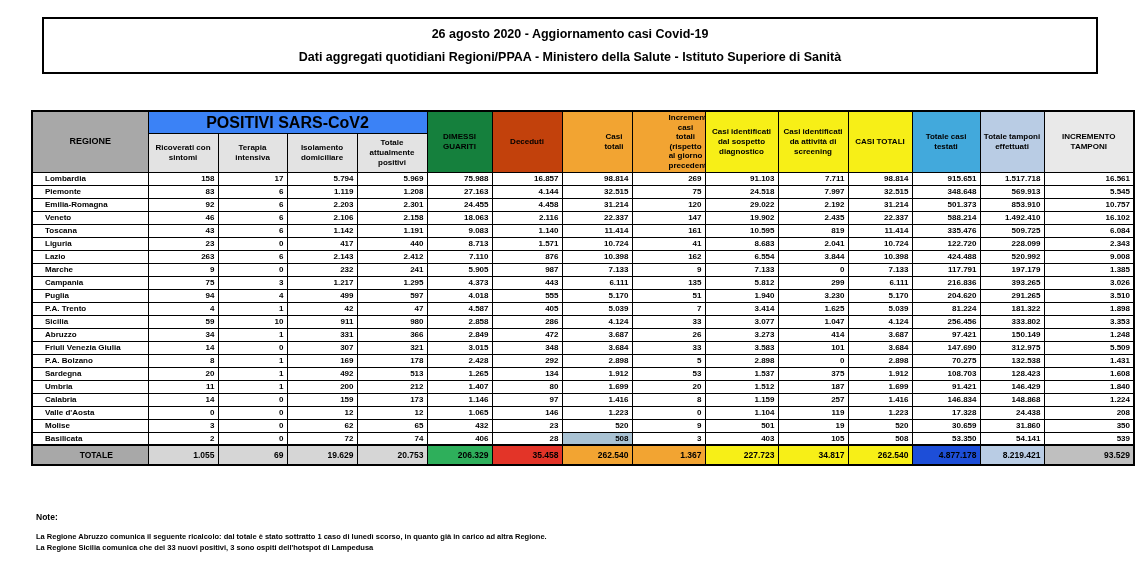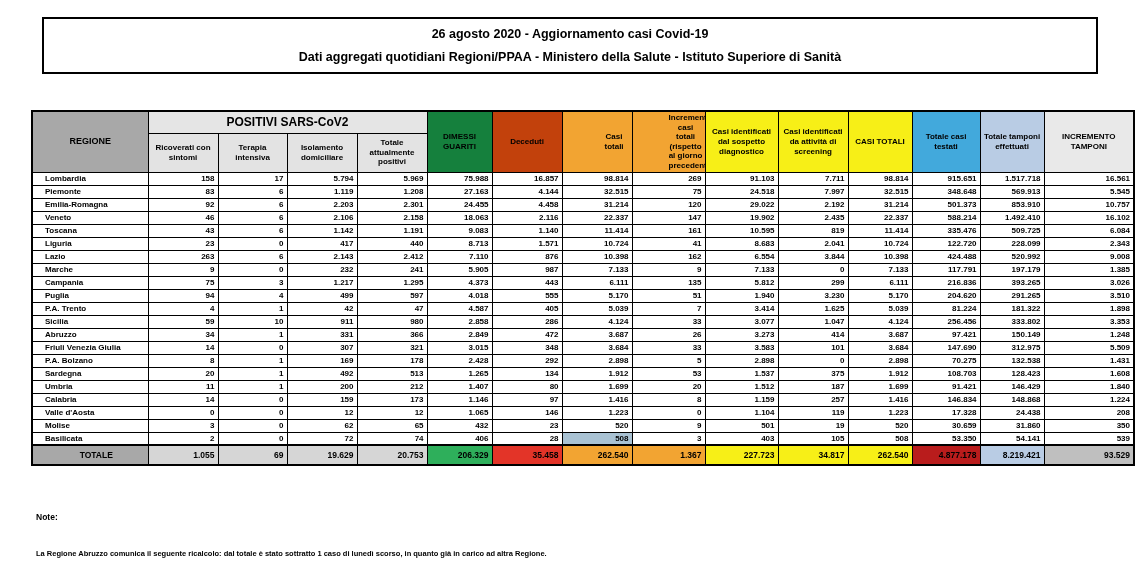--- a/index.html
+++ b/index.html
@@ -15,42 +15,42 @@
 
   
   table.covid { position:absolute; left:31px; top:110px; width:1103px;
                 border-collapse:collapse; table-layout:fixed; }
   table.covid th, table.covid td { border:1px solid #000; color:#000;
                 font-weight:bold; overflow:hidden; }
   table.covid { border:2px solid #000; }
 
   thead th { font-size:8px; line-height:1.2; text-align:center; vertical-align:middle;
              padding:1px 2px; background:#e3e3e3; }
-  th.group-pos { font-size:12px; height:22px; background:#e5e5e5; }
+  th.group-pos { font-size:16px; height:22px; background:#3b82f6; }
   th.regione-h { background:#a8a8a8; font-size:9px; }
   th.green  { background:#15803d; }
   th.red    { background:#c2410c; }
   th.orange { background:#f2a432;padding-left:36px; }
   th.yellow { background:#f7ef17; }
   th.blue   { background:#42a9dc; }
   th.lblue  { background:#b9cce4; }
   th.wgray  { background:#e9e9e9; }
 
   tbody td { font-size:8px; height:13px; background:#fff; }
   tbody td.region { text-align:left; padding-left:12px; }
   tbody td.num { text-align:right; padding-right:3px; }
 
   td.bl-thick, th.bl-thick { border-left:3px solid #000; }
 
   tr.totale td { height:20px; font-size:8.5px; border-top:2px solid #000; }
   tr.totale td.region { text-align:center; background:#a8a8a8; }
 
   
   .notes { position:absolute; left:36px; top:512px; width:1000px; }
-  .notes .note-label { font-size:8.5px; font-weight:bold; margin-bottom:26px; }
+  .notes .note-label { font-size:8.5px; font-weight:bold; margin-bottom:9px; }
   .notes .note-line { font-size:7.5px; font-weight:bold; line-height:1.5; }
 </style>
 </head>
 <body>
 
 <div class="page">
 
   <div class="title-box">
     <div class="t1">26 agosto 2020 - Aggiornamento casi Covid-19</div>
     <div class="t2">Dati aggregati quotidiani Regioni/PPAA - Ministero della Salute - Istituto Superiore di Sanità</div>
@@ -460,21 +460,21 @@
           <td class="num" style="background: rgb(214, 214, 214); padding-left: 35px;">69</td>
           <td class="num" style="background: rgb(214, 214, 214);">19.629</td>
           <td class="num" style="background: rgb(214, 214, 214);">20.753</td>
           <td class="num" style="background: rgb(46, 175, 91);">206.329</td>
           <td class="num" style="background: rgb(227, 52, 40);">35.458</td>
           <td class="num" style="background: rgb(242, 164, 50);">262.540</td>
           <td class="num" style="background: rgb(242, 164, 50);">1.367</td>
           <td class="num bl-thick" style="background: rgb(247, 239, 23);">227.723</td>
           <td class="num" style="background: rgb(247, 239, 23);">34.817</td>
           <td class="num" style="background: rgb(247, 239, 23);">262.540</td>
-          <td class="num bl-thick" style="background: #b91c1c; padding-left: 14px;">4.877.178</td>
+          <td class="num bl-thick" style="background: #1d4ed8; padding-left: 14px;">4.877.178</td>
           <td class="num" style="background: rgb(185, 204, 228);">8.219.421</td>
           <td class="num" style="background: rgb(191, 191, 191);">93.529</td>
         </tr>
       </tbody>
   </table>
 
   <div class="notes">
     <div class="note-label">Note:</div>
     <div class="note-line">La Regione Abruzzo comunica il seguente ricalcolo: dal totale è stato sottratto 1 caso di lunedì scorso, in quanto già in carico ad altra Regione.</div>
     <div class="note-line">La Regione Sicilia comunica che dei 33 nuovi positivi, 3 sono ospiti dell'hotspot di Lampedusa</div>

